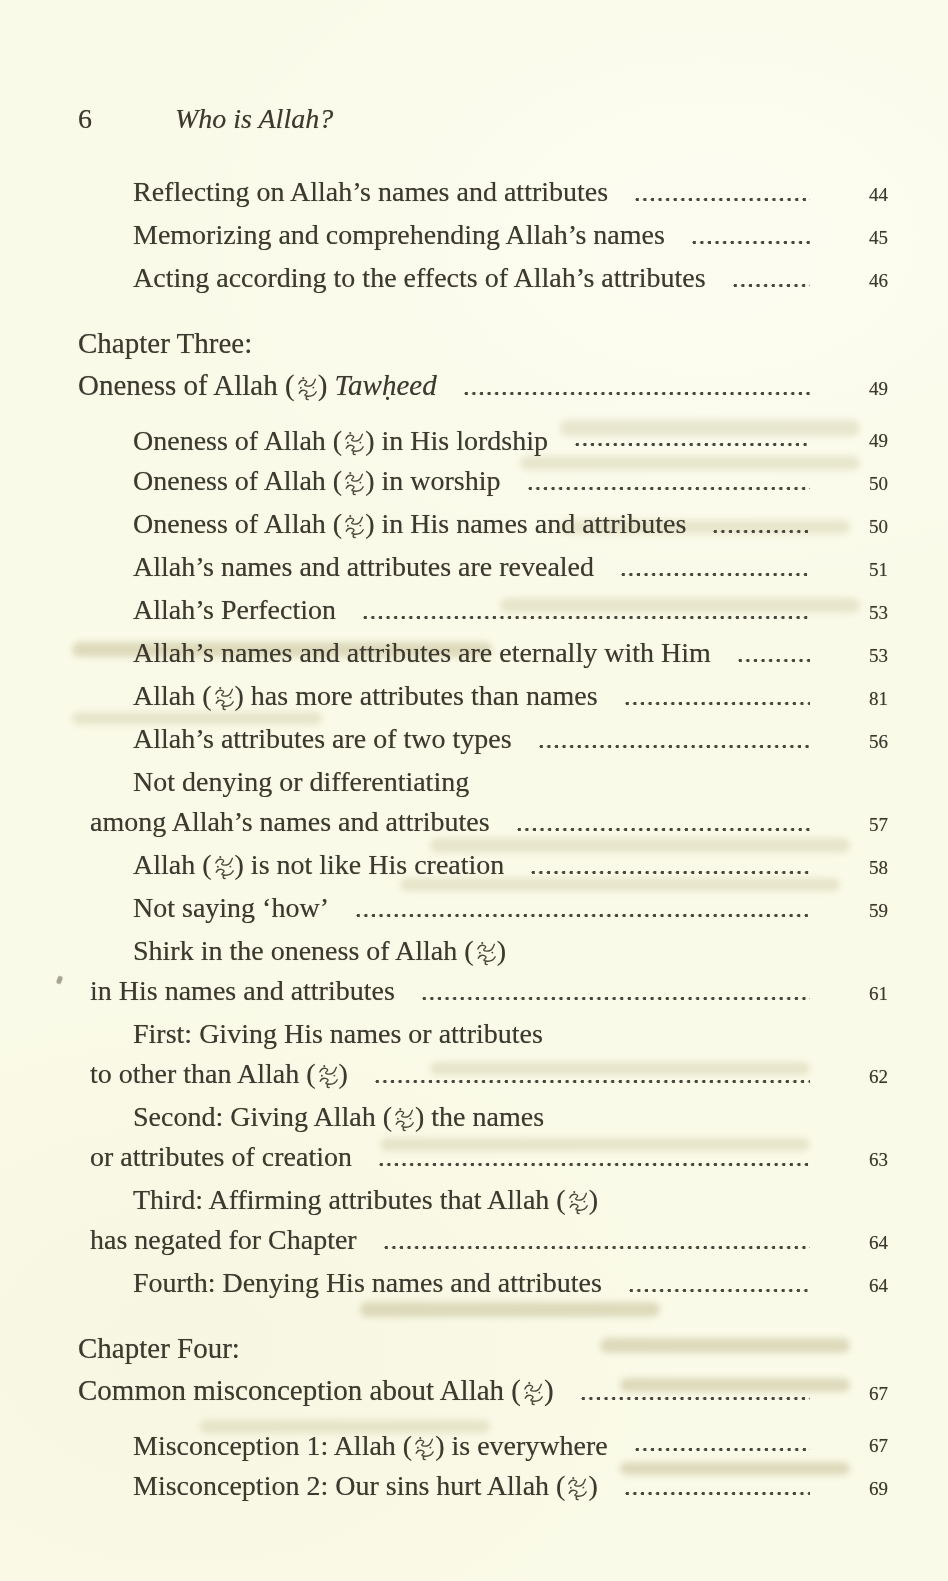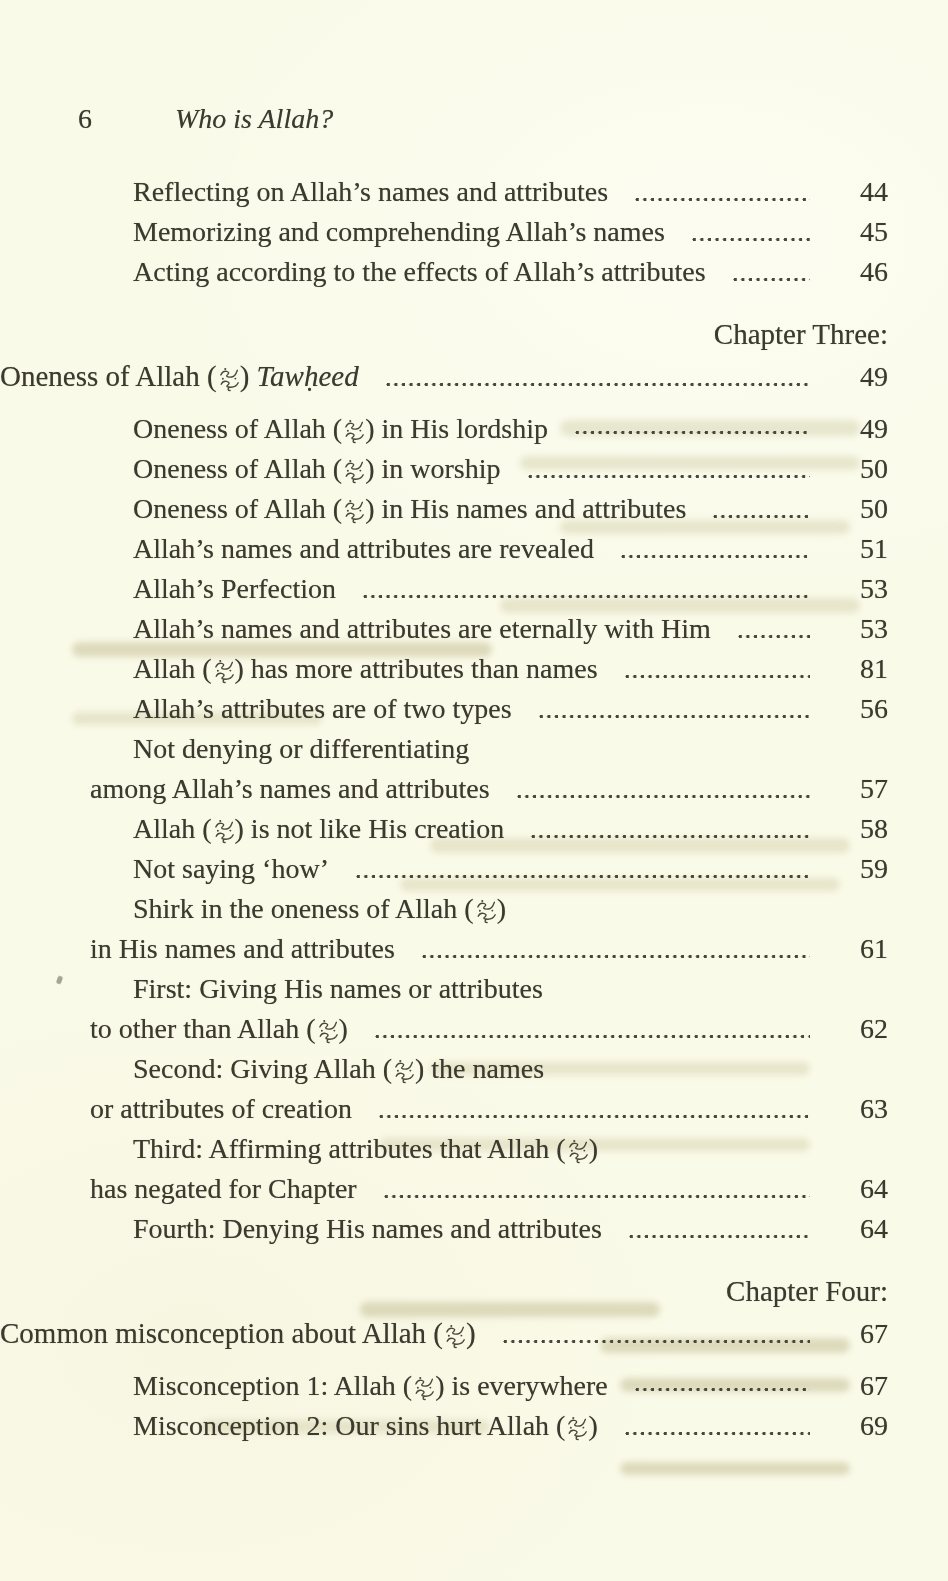--- a/index.html
+++ b/index.html
@@ -21,40 +21,40 @@
 
   .ink { text-shadow: 0 0 0.7px rgba(62,58,46,0.55); }
 
   
   .header-pagenum { position: absolute; left: 78px; top: 103px; }
   .header-title   { position: absolute; left: 175px; top: 103px; font-style: italic; }
 
   
   .toc { position: absolute; left: 0; right: 0; top: 172px; padding-right: 60px; }
   .row { display: flex; align-items: baseline; line-height: 40px; white-space: nowrap; gap: 20px; }
-  .row.lvl0 { font-size: 29px; justify-content: flex-end; }
+  .row.lvl0 { padding-left: 78px; font-size: 29px; }
   .row.lvl1 { padding-left: 133px; }
   .row.lvl2 { padding-left: 90px; }
   .row.gap-chapter { margin-top: 22px; }
   .row.gap-title { margin-top: 2px; }
   .row.gap-after-title { margin-top: 12px; align-items: center; }
 
   .label { flex: 0 0 auto; }
   .label em { font-style: italic; }
 
   .leader { flex: 1 1 auto; position: relative; height: 10px; min-width: 14px; margin: 0 10px 0 5px; }
   .leader::after {
     content: "";
     position: absolute; left: 2px; right: 0; bottom: -1px; height: 5px;
     background-image: radial-gradient(circle at 2.2px 2.5px, #49463c 1.5px, rgba(0,0,0,0) 2px);
     background-size: 7.6px 5px;
     background-repeat: repeat-x;
   }
 
-  .pgnum { flex: 0 0 auto; width: 48px; text-align: right; font-size: 28px; }
+  .pgnum { flex: 0 0 auto; width: 48px; text-align: right; font-size: 19px; }
 
   
   .hon { display: inline-block; width: 21px; height: 26px; vertical-align: -6px; margin: 0 1px; color: #4b473a; }
   .hon svg { display: block; width: 100%; height: 100%; }
 
   
   .ghost { position: absolute; background: rgba(201,196,156,0.38); border-radius: 8px; filter: blur(3px); }
   .ghost.dk { background: rgba(190,184,140,0.48); }
   .speck { position: absolute; left: 57px; top: 976px; width: 5px; height: 8px;
            background: rgba(96,92,78,0.55); border-radius: 2px; filter: blur(0.5px); transform: rotate(20deg); }

